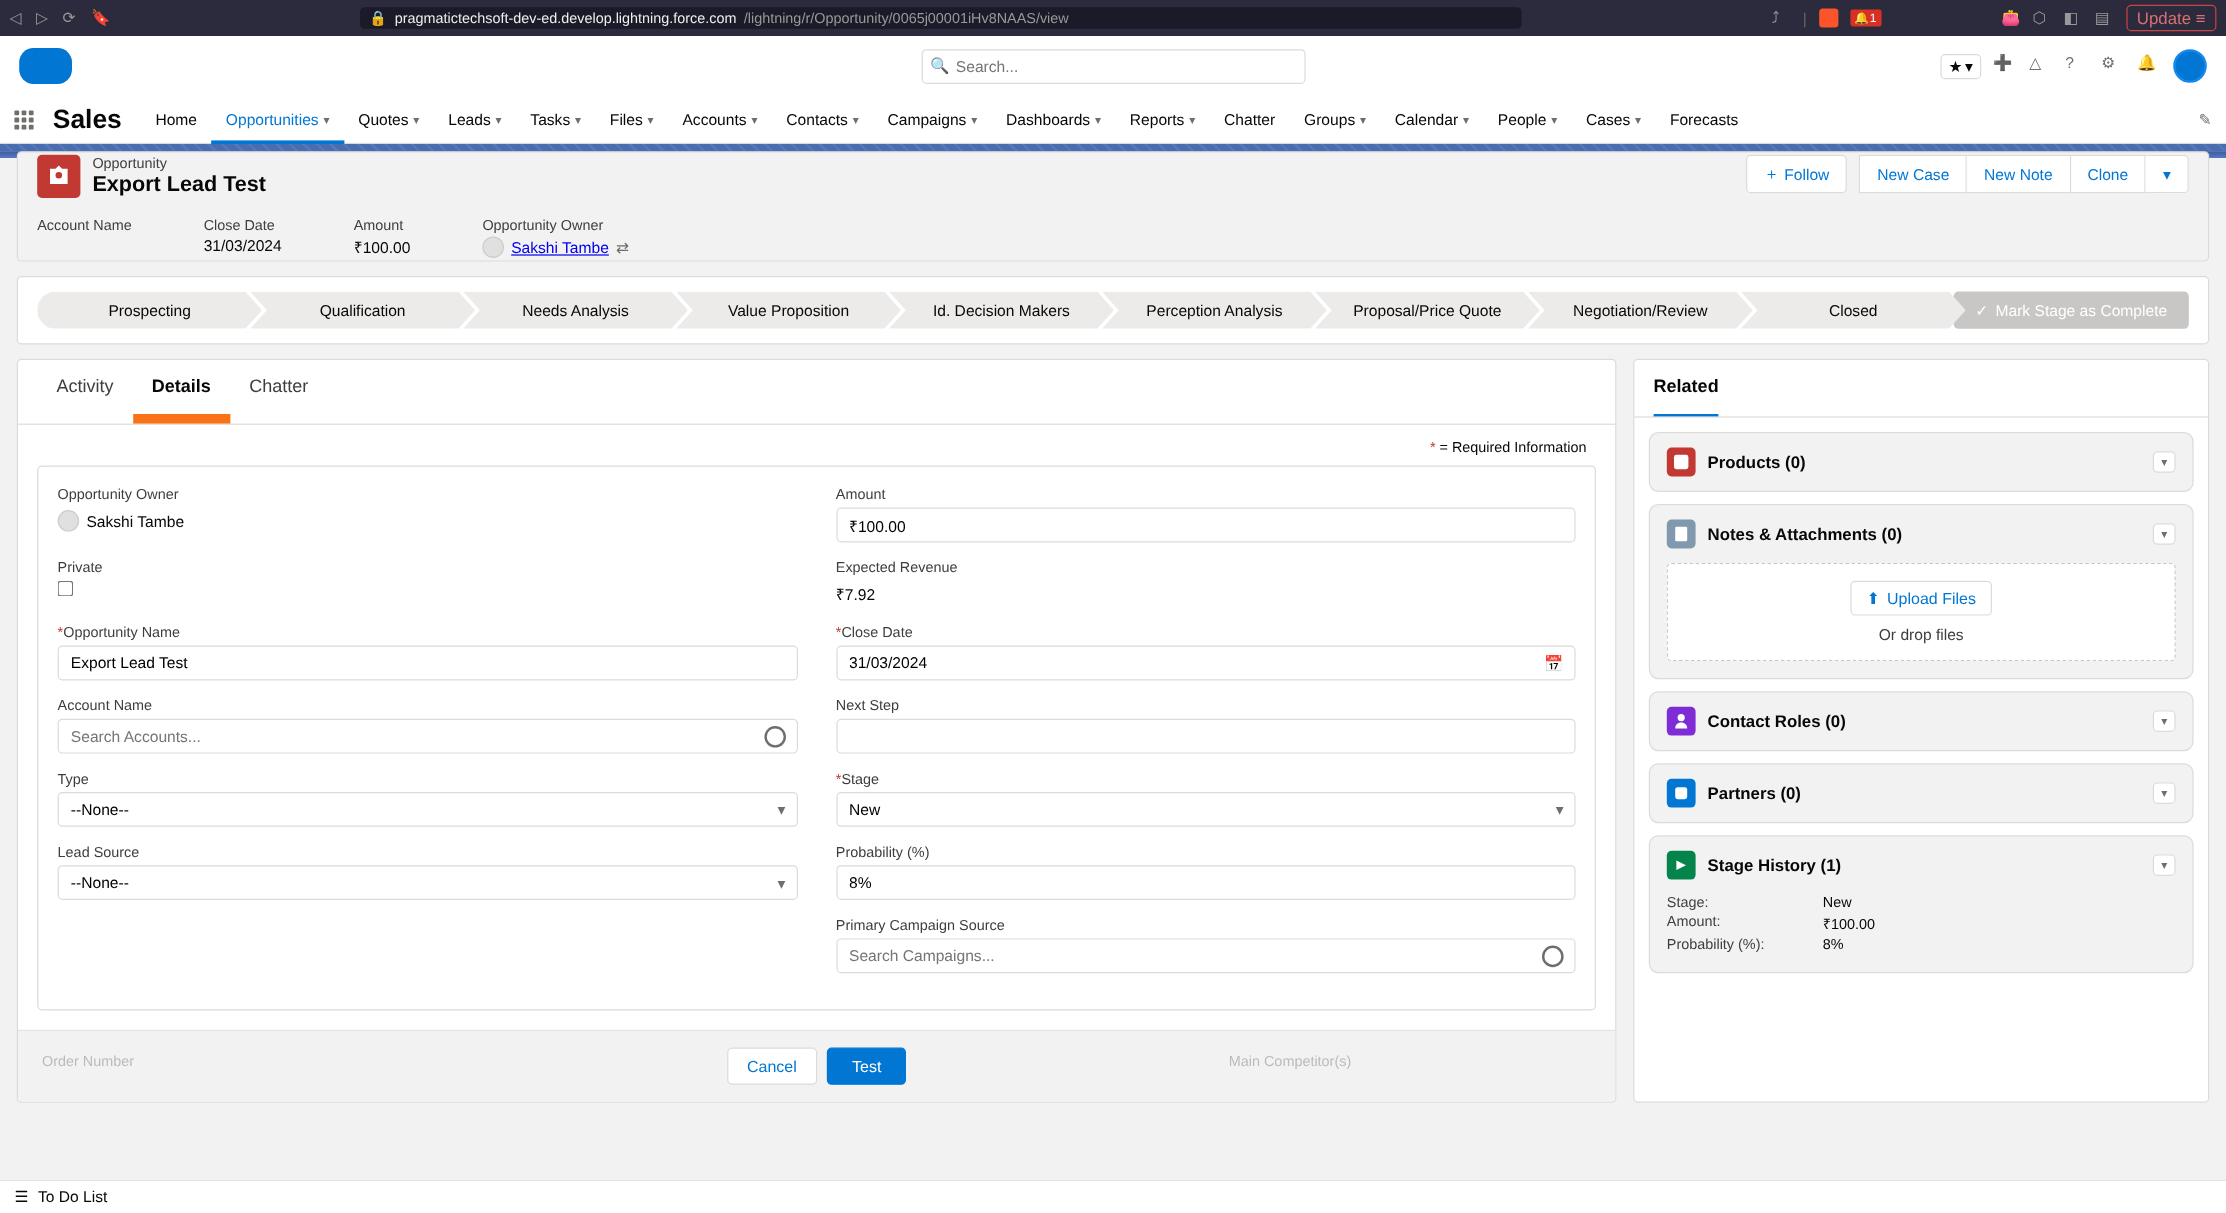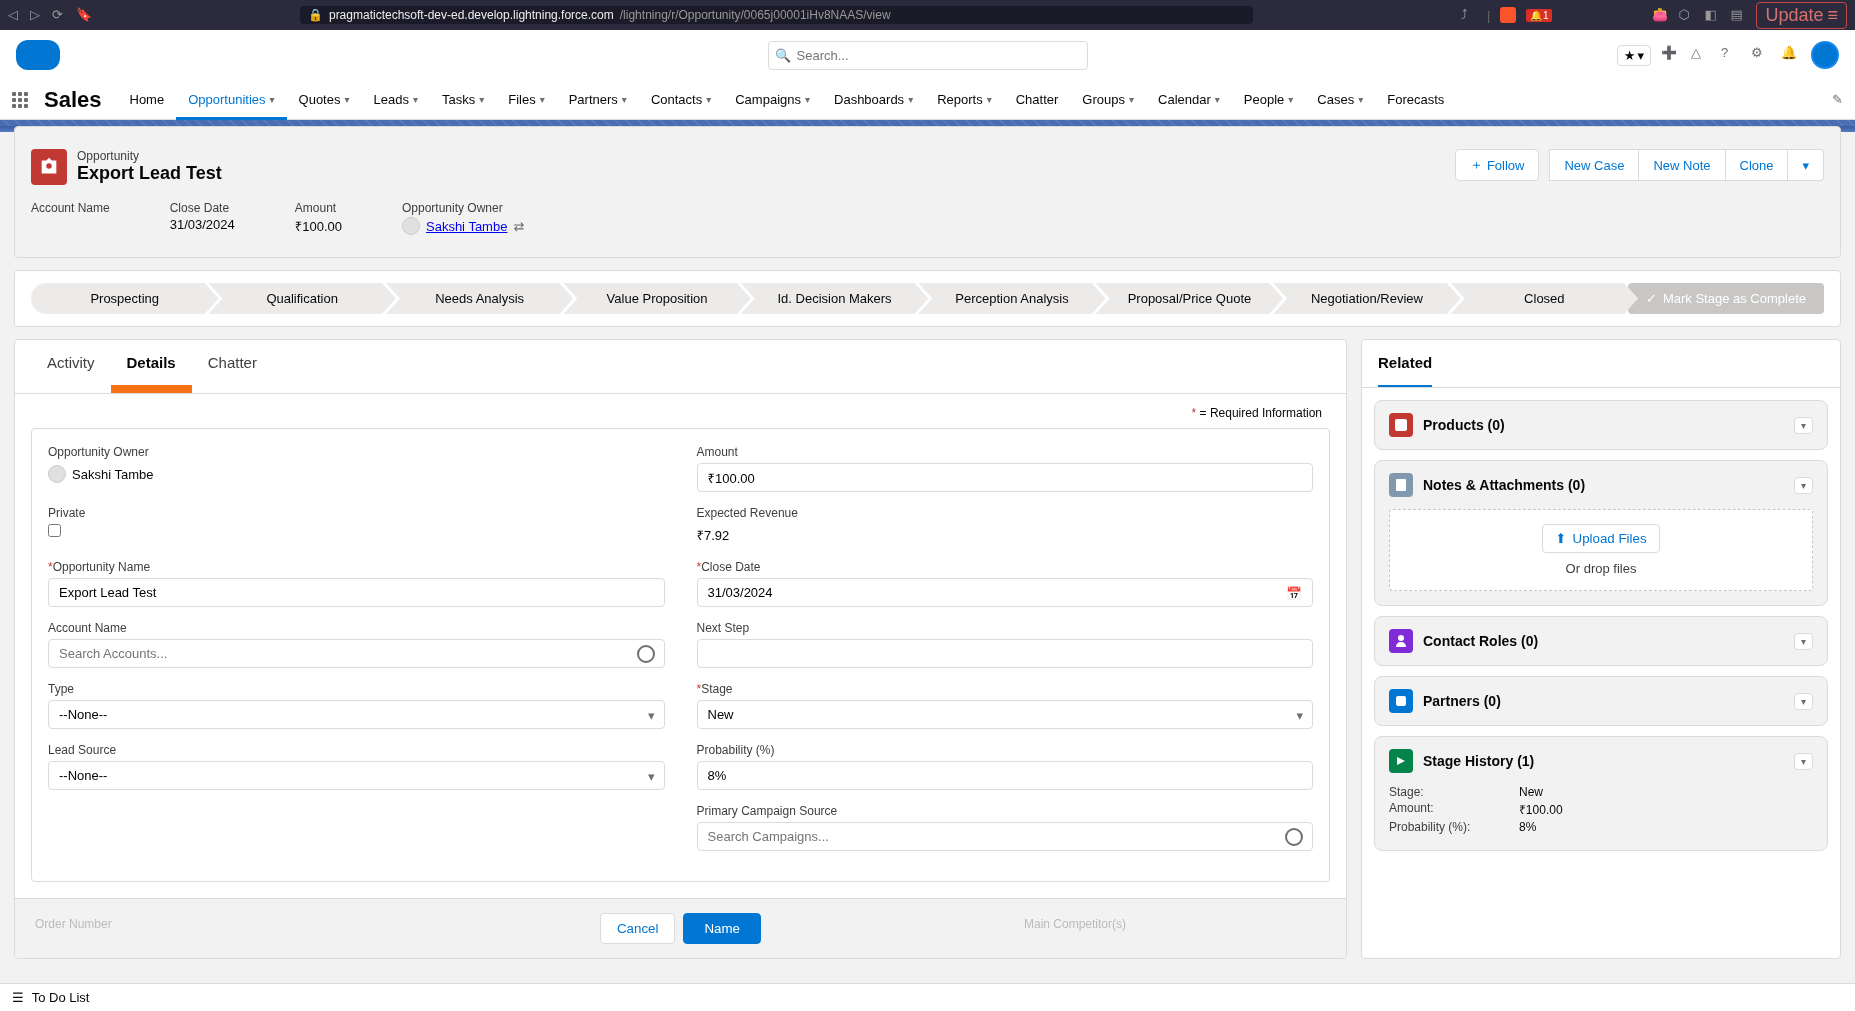--- a/index.html
+++ b/index.html
@@ -8,21 +8,21 @@
     
     .browser-bar { background: #2b2b3d; height: 30px; display: flex; align-items: center; padding: 0 8px; gap: 8px; }
     .browser-nav { display: flex; gap: 6px; align-items: center; }
     .browser-icon { width: 16px; height: 16px; color: #999; cursor: pointer; }
     .url-bar { flex: 1; display: flex; align-items: center; gap: 6px; background: #1a1a28; border-radius: 4px; padding: 2px 8px; margin: 0 200px 0 200px; color: #ccc; font-size: 12px; }
     .url-text { color: #999; }
     .url-bold { color: #eee; }
     .browser-right { display: flex; gap: 10px; align-items: center; }
     .brave-icon { width: 16px; height: 16px; background: #fb542b; border-radius: 3px; }
     .bell-badge { background: #d93025; color: #fff; border-radius: 2px; padding: 1px 4px; font-size: 10px; }
-    .update-btn { border: 1px solid #c94444; color: #d97070; padding: 2px 8px; border-radius: 4px; font-size: 18px; display:flex; align-items:center; gap:4px;}
+    .update-btn { border: 1px solid #c94444; color: #d97070; padding: 2px 8px; border-radius: 4px; font-size: 14px; display:flex; align-items:center; gap:4px;}
     
     
     .sf-header { background: #fff; height: 50px; display: flex; align-items: center; padding: 0 16px; position: relative; }
     .sf-logo { width: 44px; height: 30px; background: #0176d3; border-radius: 12px; position:relative; }
     .sf-logo::before, .sf-logo::after { content:''; position:absolute; background:#0176d3; border-radius:50%; }
     .sf-search-wrap { position: absolute; left: 50%; transform: translateX(-50%); }
     .sf-search { width: 320px; padding: 6px 10px 6px 28px; border: 1px solid #dddbda; border-radius: 4px; font-size: 13px; }
     .sf-search-icon { position: absolute; left: 8px; top: 50%; transform: translateY(-50%); color: #706e6b; }
     .sf-header-right { margin-left: auto; display: flex; gap: 10px; align-items: center; }
     .sf-hdr-icon { width: 20px; height: 20px; color: #706e6b; cursor: pointer; }
@@ -38,21 +38,21 @@
     .nav-item { padding: 0 12px; height: 40px; display: flex; align-items: center; gap: 4px; cursor: pointer; font-size: 13px; position: relative; }
     .nav-item.active { color: #0176d3; }
     .nav-item.active::after { content: ''; position: absolute; bottom: 0; left: 0; right: 0; height: 3px; background: #0176d3; }
     .nav-chevron { font-size: 10px; color: #706e6b; }
     .nav-edit { margin-left: auto; padding: 0 12px; color: #706e6b; cursor: pointer; }
     
     
     .content { padding: 0 14px 14px; background: linear-gradient(180deg, #3a5ba0 0%, #5a7bc4 6px, transparent 6px); }
     .blue-strip { height: 6px; background: #4a6db0; background-image: repeating-linear-gradient(45deg, #5577bb 0 2px, transparent 2px 8px); margin: 0 -14px; }
     
-    .record-header { background: #f3f2f2; border: 1px solid #dddbda; border-radius: 4px; padding: 22px 16px; margin-top: 0; }
+    .record-header { background: #f3f2f2; border: 1px solid #dddbda; border-radius: 4px; padding: 2px 16px; margin-top: 0; }
     .record-header-top { display: flex; align-items: flex-start; }
     .record-icon { width: 36px; height: 36px; background: #c23934; border-radius: 4px; display: flex; align-items: center; justify-content: center; margin-right: 10px; }
     .record-icon svg { width: 22px; height: 22px; fill: #fff; }
     .record-title-grp { flex: 1; }
     .record-type { font-size: 12px; color: #3e3e3c; }
     .record-title { font-size: 18px; font-weight: bold; }
     .record-actions { display: flex; gap: 0; }
     .action-btn { background: #fff; border: 1px solid #dddbda; padding: 6px 14px; font-size: 13px; cursor: pointer; color: #0176d3; display:flex; align-items:center; gap:4px; }
     .action-btn:first-child { border-radius: 4px 0 0 4px; }
     .action-btn.mid { border-left: none; }
@@ -212,21 +212,21 @@
     </div>
   <div class="nav-item">
       <span>Tasks</span>
       <span class="nav-chevron">▾</span>
     </div>
   <div class="nav-item">
       <span>Files</span>
       <span class="nav-chevron">▾</span>
     </div>
   <div class="nav-item">
-      <span>Partners</span>
+      <span>Accounts</span>
       <span class="nav-chevron">▾</span>
     </div>
   <div class="nav-item">
       <span>Contacts</span>
       <span class="nav-chevron">▾</span>
     </div>
   <div class="nav-item">
       <span>Campaigns</span>
       <span class="nav-chevron">▾</span>
     </div>
@@ -427,21 +427,21 @@
             </div>
           </div>
         </div>
       </div>
       <div class="form-footer">
         <div class="footer-bg-labels">
             <span>Order Number</span>
             <span>Main Competitor(s)</span>
           </div>
         <button class="btn-cancel">Cancel</button>
-        <button class="btn-save">Name</button>
+        <button class="btn-save">Test</button>
       </div>
     </div>
 
     <div class="main-right">
       <div class="r-tabs">
         <div class="r-tab">Related</div>
       </div>
       <div class="r-body">
         <div class="r-card">
           <div class="r-card-head">

